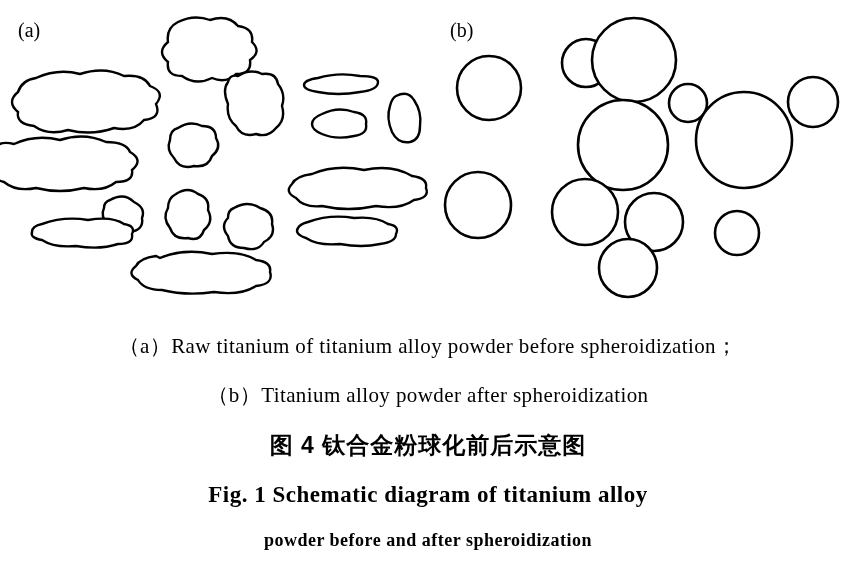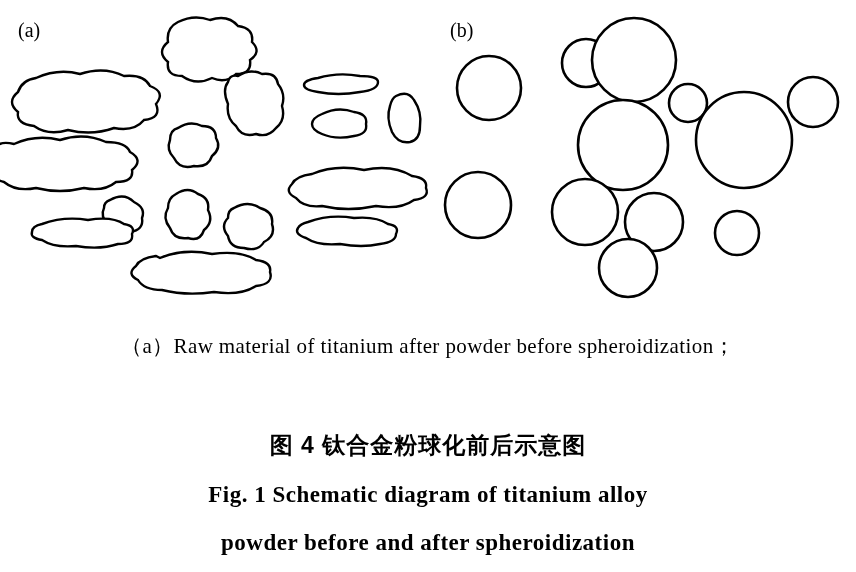--- a/index.html
+++ b/index.html
@@ -65,21 +65,21 @@
     top: 482px;
     font-family: Liberation Serif, serif;
     font-weight: bold;
     font-size: 23px;
     letter-spacing: 0.5px;
   }
   #title-en-2 {
     top: 530px;
     font-family: "Liberation Serif", serif;
     font-weight: bold;
-    font-size: 23px;
+    font-size: 18px;
     letter-spacing: 0.5px;
   }
   .shape {
     fill: #ffffff;
     stroke: #000000;
     stroke-width: 2.4;
   }
   .circle-shape {
     fill: #ffffff;
     stroke: #000000;
@@ -138,23 +138,26 @@
       <circle class="circle-shape" cx="623" cy="145" r="45"></circle>
       <circle class="circle-shape" cx="478" cy="205" r="33"></circle>
       <circle class="circle-shape" cx="585" cy="212" r="33"></circle>
       <circle class="circle-shape" cx="654" cy="222" r="29"></circle>
       <circle class="circle-shape" cx="737" cy="233" r="22"></circle>
       <circle class="circle-shape" cx="628" cy="268" r="29"></circle>
     </g>
   </svg>
 
   <div class="caption-block" id="caption-a">
-    <span class="caption-line">（a）Raw material of titanium after powder before spheroidization；</span>
+    <span class="caption-line">（a）Raw titanium of titanium alloy powder before spheroidization；</span>
   </div>
 
+  <div class="caption-block" id="caption-b">
+    <span class="caption-line">（b）Titanium alloy powder after spheroidization</span>
+  </div>
 
   <div class="caption-block caption-line" id="title-cn">图 4   钛合金粉球化前后示意图</div>
 
   <div class="caption-block caption-line" id="title-en-1">Fig. 1   Schematic diagram of titanium alloy</div>
 
   <div class="caption-block caption-line" id="title-en-2">powder before and after spheroidization</div>
 
 </div>
 
 </body></html>

